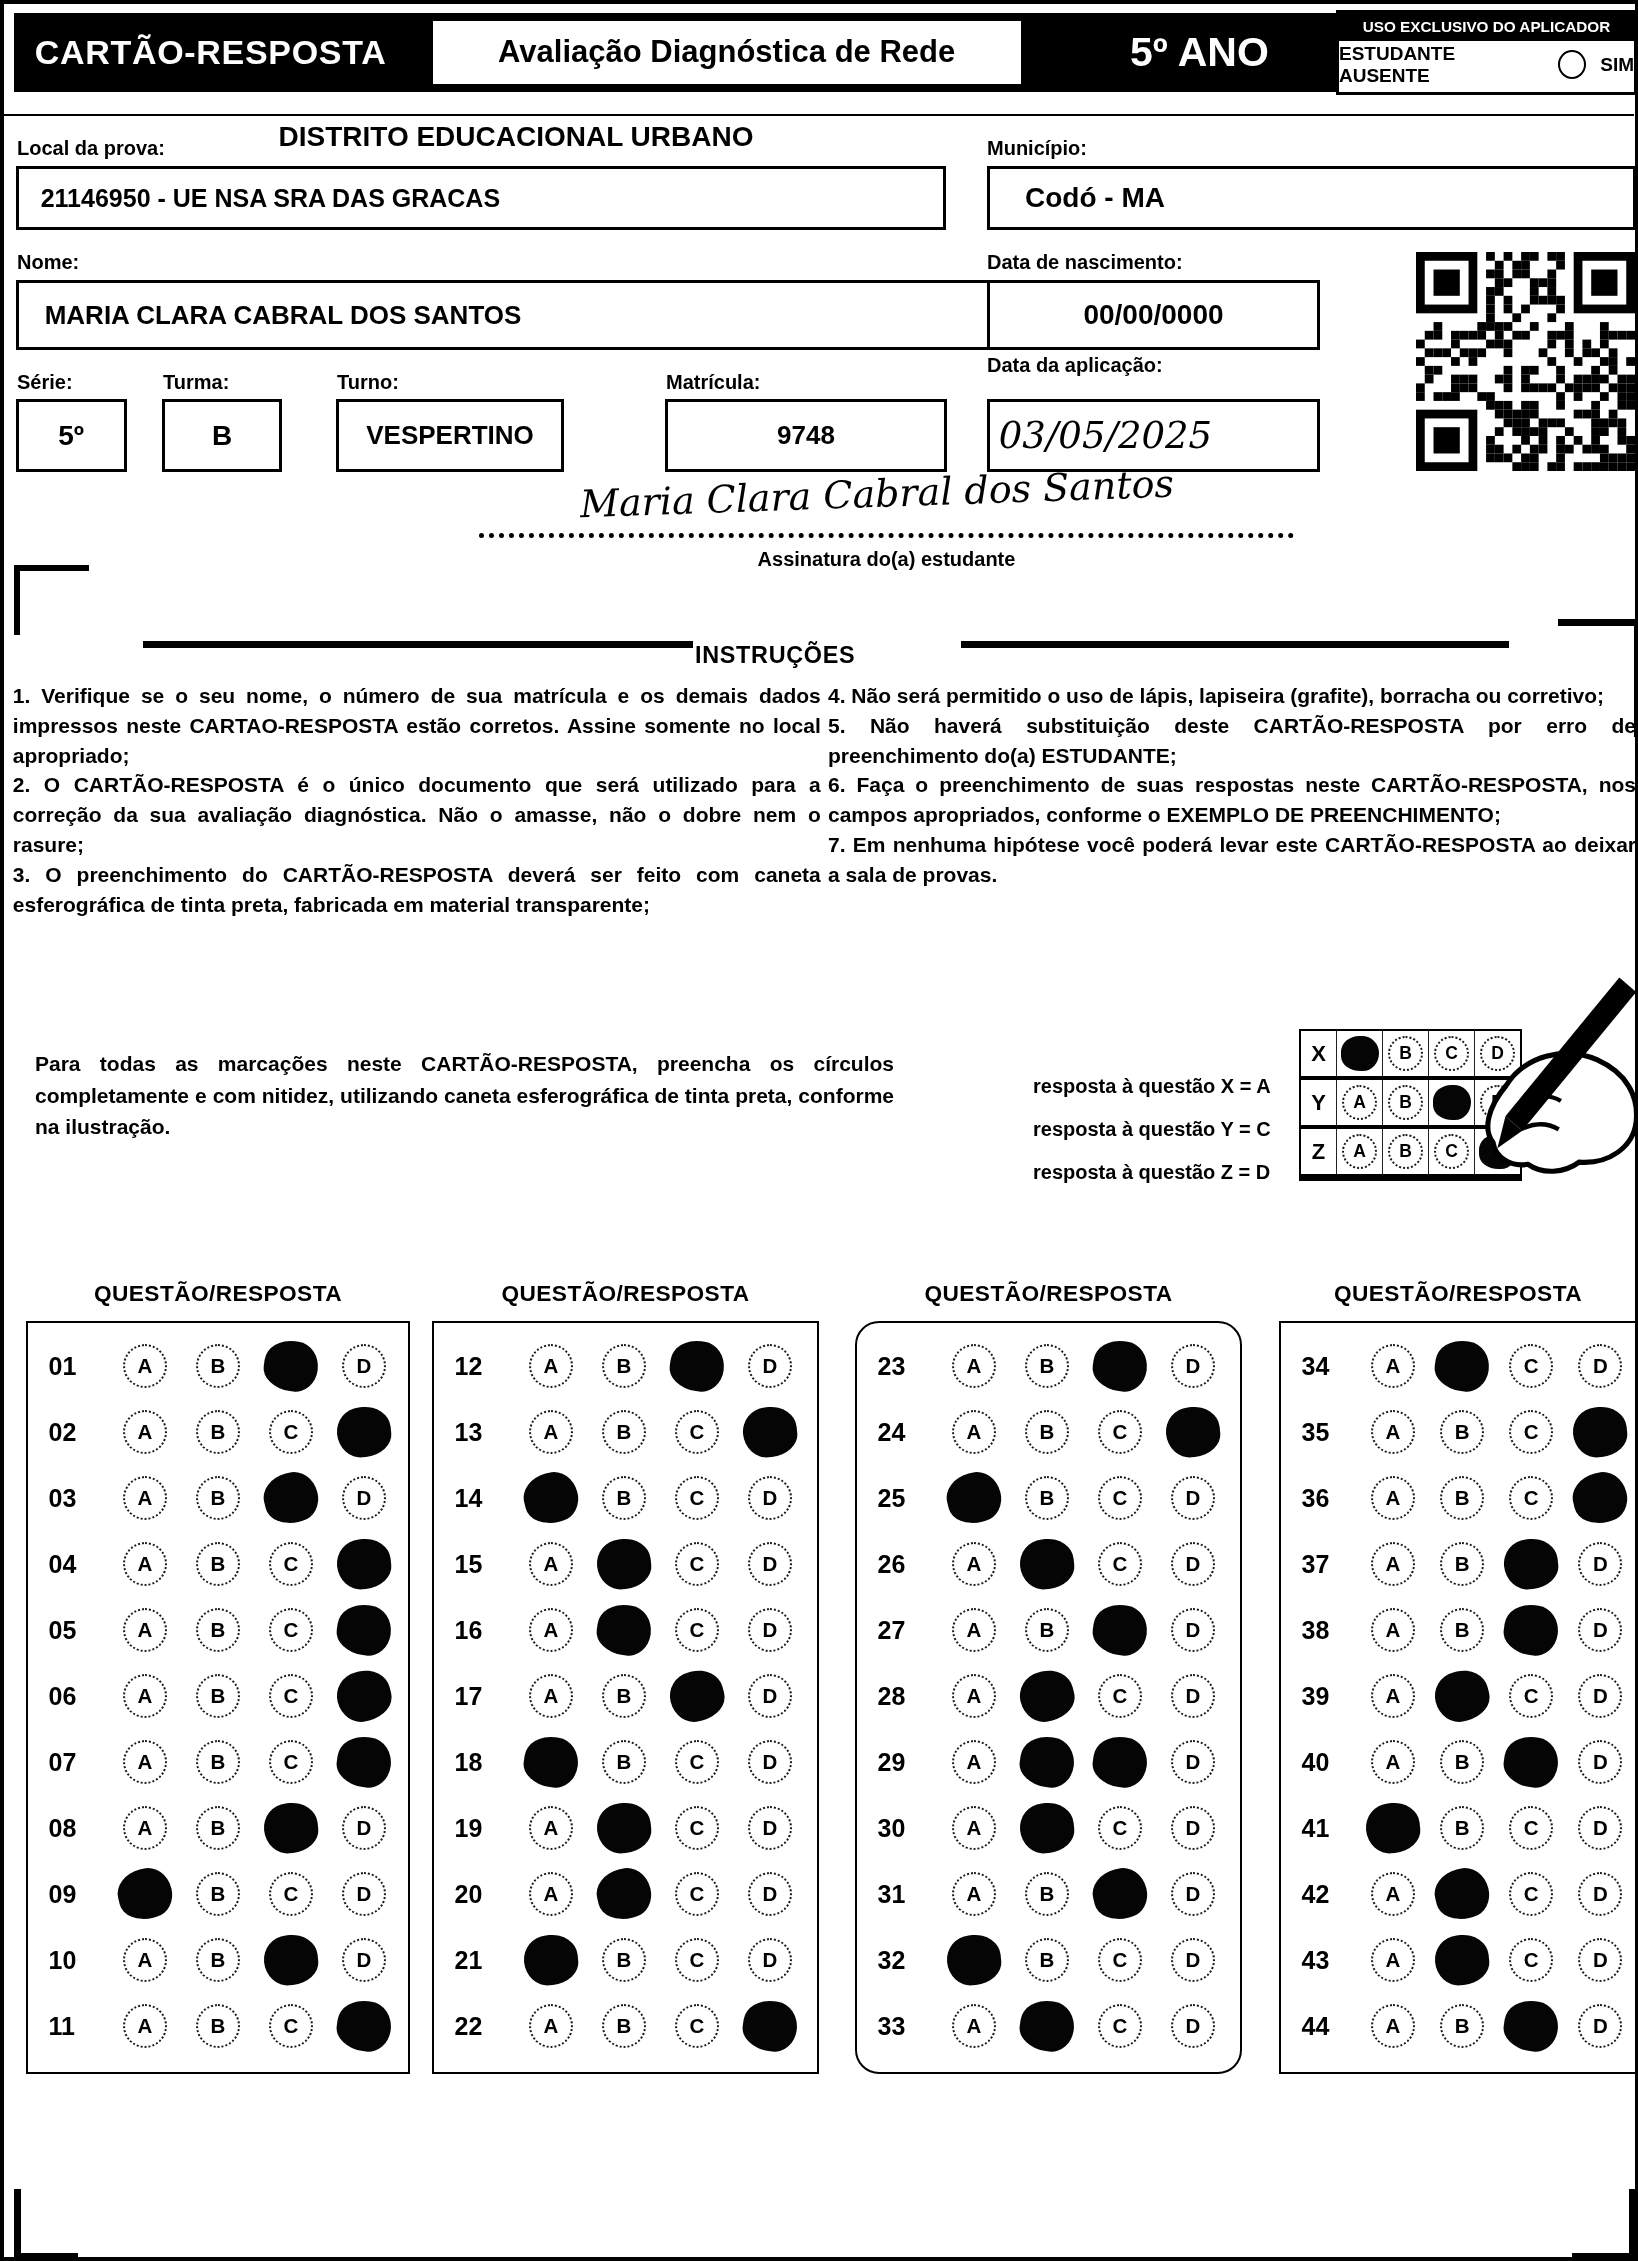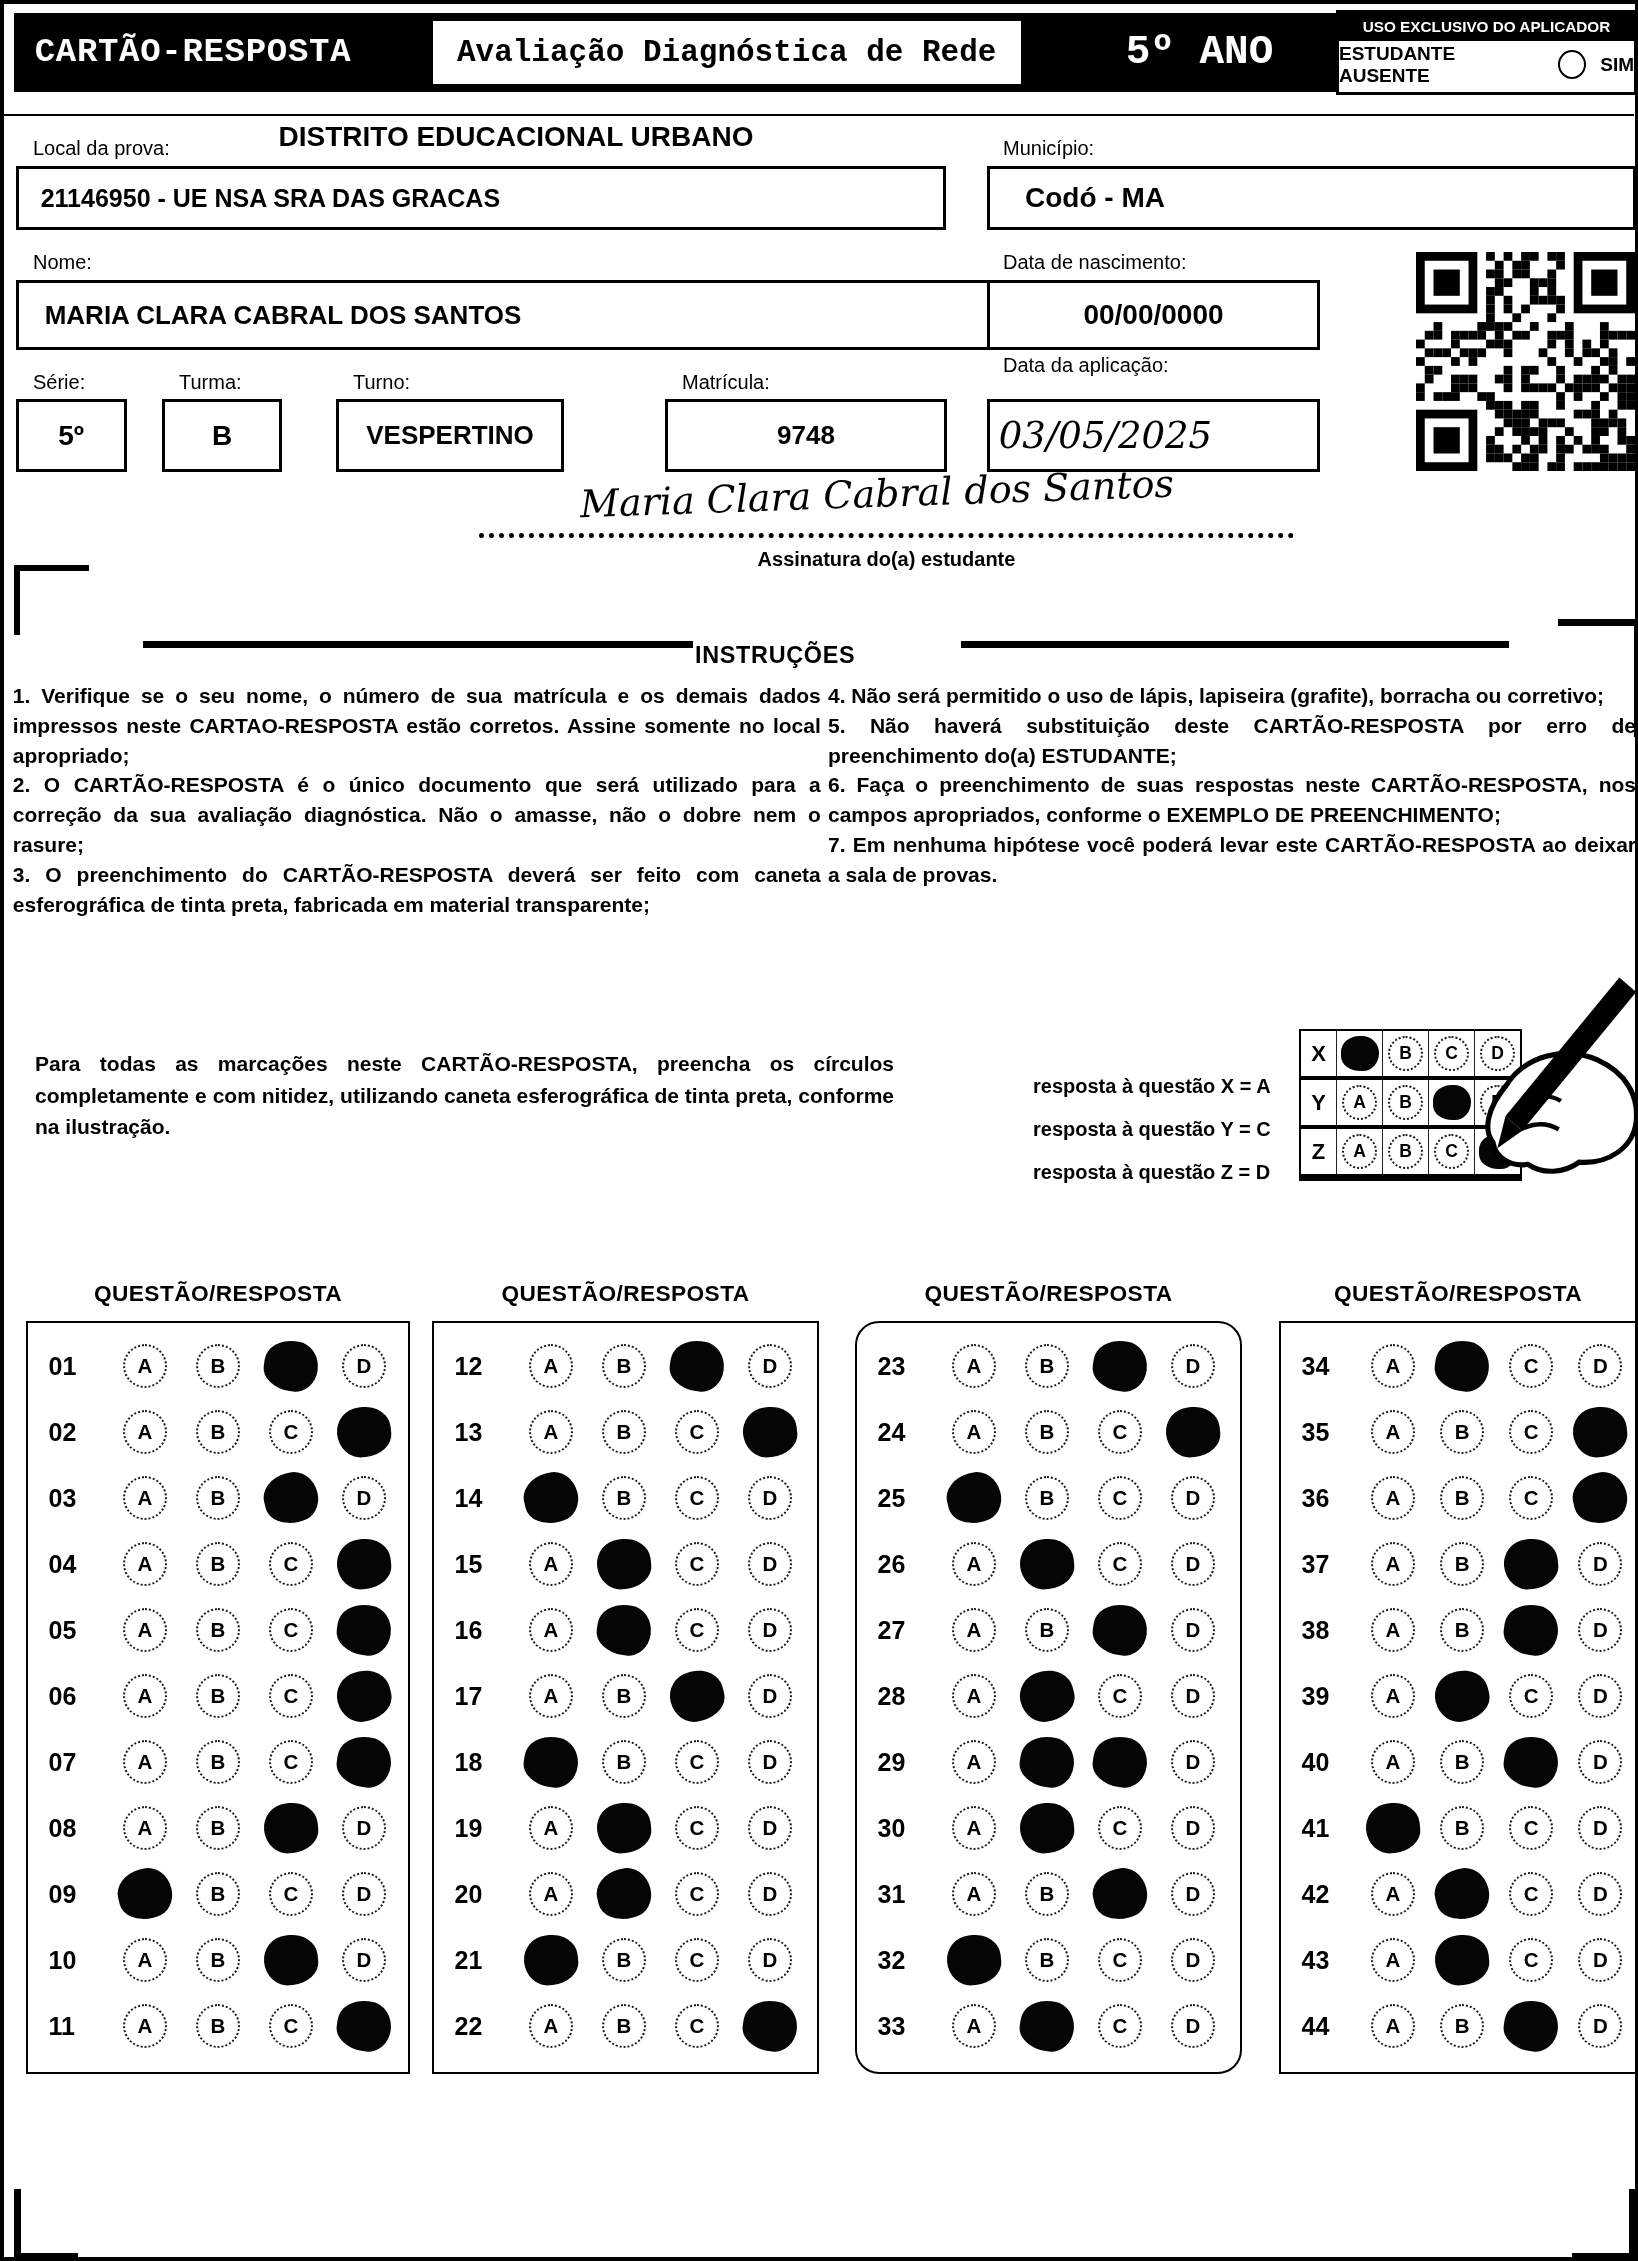--- a/index.html
+++ b/index.html
@@ -1,34 +1,34 @@
 <!DOCTYPE html>
 <html style="font-size:11.7px"><head>
 <meta charset="utf-8">
 <style>
   html,body{margin:0;padding:0;background:#fff;}
   .page{position:relative;width:1639px;height:2261px;border:4.4px solid #000;box-sizing:border-box;
         font-family:"Liberation Sans",sans-serif;color:#000;overflow:hidden;background:#fff;}
   .abs{position:absolute;}
 
   
-  .header-bar{left:10.2px;top:8.8px;width:1364px;height:79px;background:#000;display:flex;align-items:center;font-family:Liberation Mono, monospace;}
+  .header-bar{left:10.2px;top:8.8px;width:1364px;height:79px;background:#000;display:flex;align-items:center;}
   .card-title{color:#fff;font-weight:bold;font-size:34px;letter-spacing:0.7px;padding-left:20.5px;width:398px;}
   .exam-title-box{background:#fff;height:63px;width:588px;display:flex;align-items:center;justify-content:center;
                   font-size:31px;font-weight:bold;}
   .grade{color:#fff;font-size:41px;font-weight:bold;flex:1;text-align:center;}
   .header-rule{left:0;top:110px;width:1630px;height:2.2px;background:#000;}
 
   .aplicador-box{left:1332px;top:5.8px;width:301px;height:85px;border:3.7px solid #000;box-sizing:border-box;background:#fff;}
   .aplicador-title{background:#000;color:#fff;text-align:center;font-size:15.3px;font-weight:bold;height:28px;line-height:28px;}
   .absent-row{display:flex;align-items:center;justify-content:center;gap:14px;height:48px;font-weight:bold;font-size:19px;}
   .absent-circle{width:29px;height:29px;border:2.9px solid #000;border-radius:50%;box-sizing:border-box;}
 
   
-  .flabel{font-size:20px;font-weight:normal;margin-left:16px;}
+  .flabel{font-size:20px;font-weight:bold;}
   .fbox{border:3.7px solid #000;box-sizing:border-box;display:flex;align-items:center;font-weight:bold;background:#fff;}
   .district{font-size:28px;font-weight:bold;text-align:center;}
   .handwrite{font-family:"DejaVu Serif",serif;font-style:italic;}
 
   .qr-svg{left:1412px;top:248px;width:219px;height:219px;}
 
   
   .sig-script{left:453px;top:468px;width:840px;text-align:center;font-size:38px;transform:rotate(-2deg);}
   .sig-line{left:475px;top:529px;width:815px;border-bottom:5.1px dotted #000;height:0;}
   .sig-caption{left:475px;top:544px;width:815px;text-align:center;font-size:20px;font-weight:bold;}

